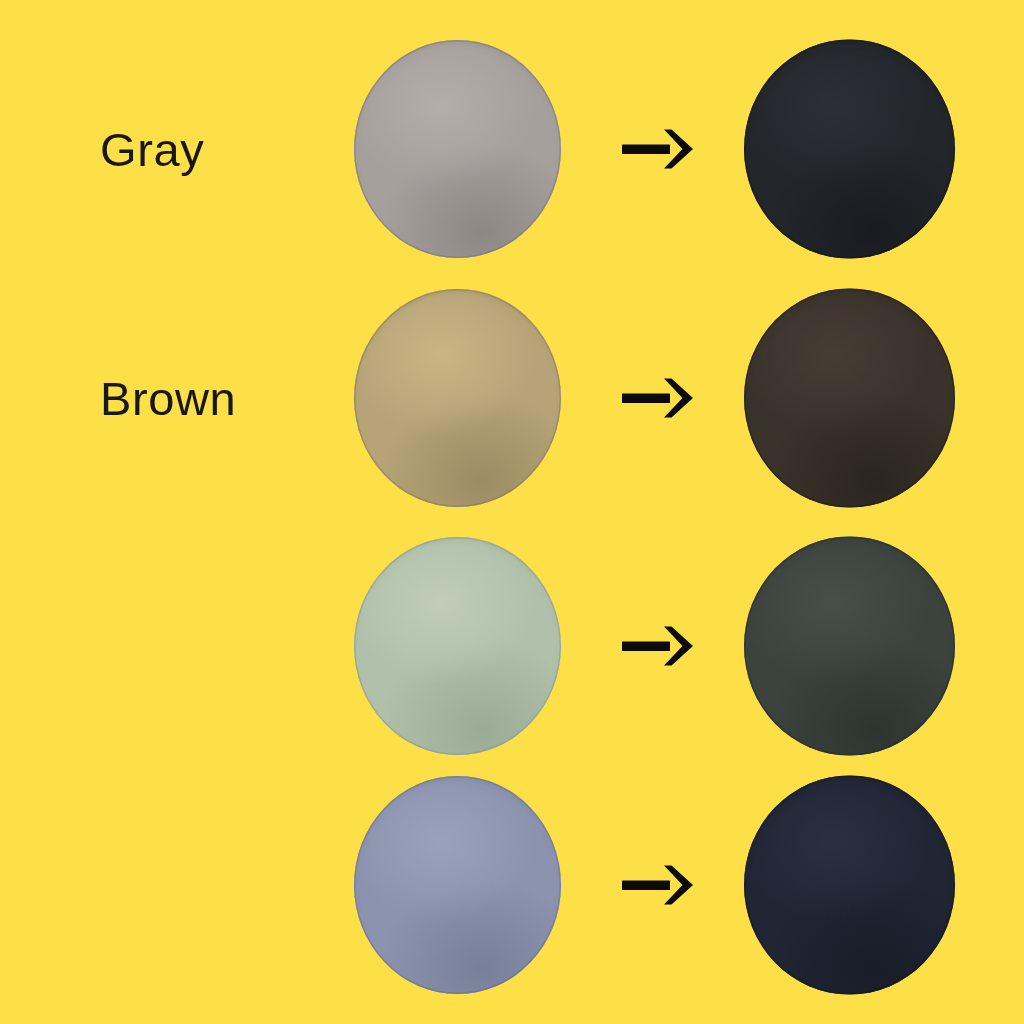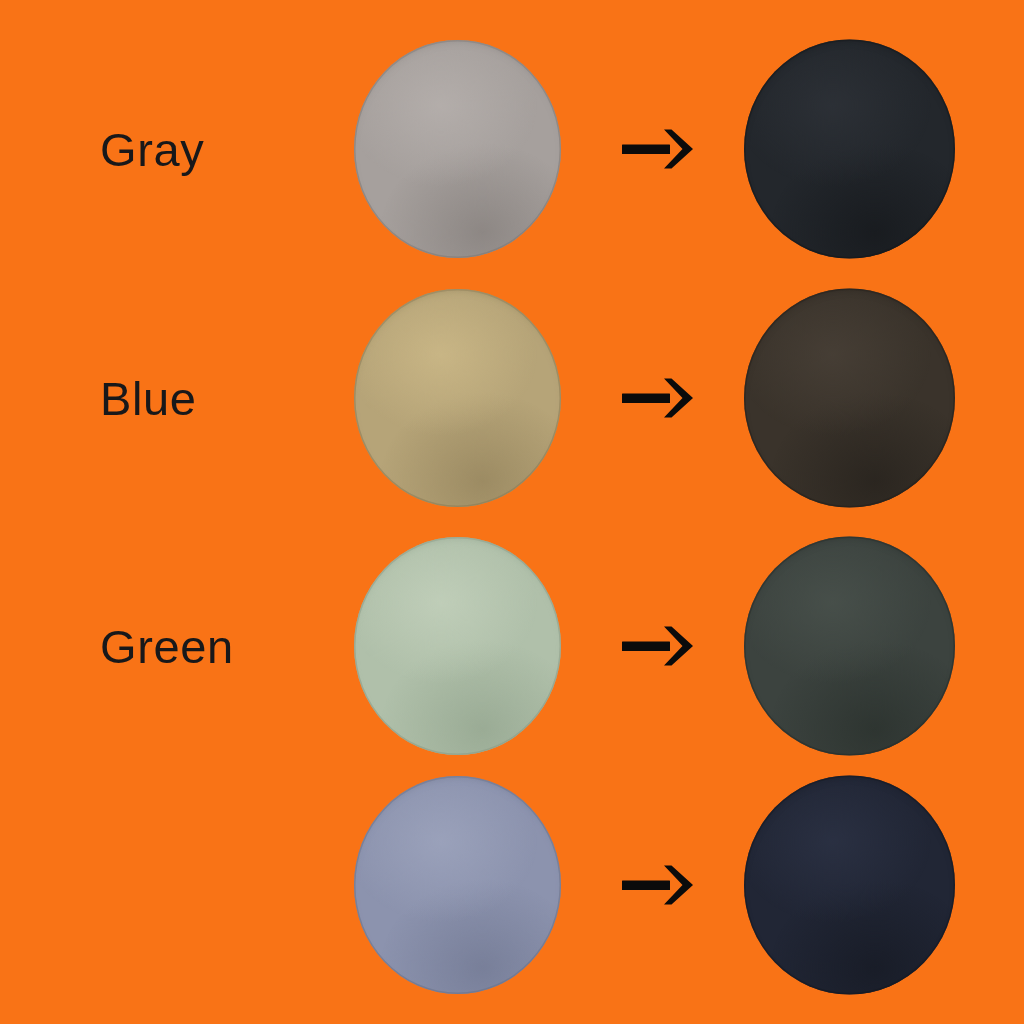--- a/index.html
+++ b/index.html
@@ -90,60 +90,59 @@
 
   
   #row-0 { top: 24px; }
   #row-1 { top: 273px; }
   #row-2 { top: 521px; }
   #row-3 { top: 760px; }
 </style>
 </head>
 <body>
 
-<div id="stage" style="background: #f97316;">
+<div id="stage" style="background: #fde047;">
 
   <div class="row" id="row-0">
     <div class="row-label">Gray</div>
     <div class="swatch light" style="background: rgb(166, 160, 157);">
       <span class="sheen" style="background: radial-gradient(75% 60% at 42% 30%, rgb(179, 173, 170) 0%, rgba(255, 255, 255, 0) 62%), radial-gradient(85% 70% at 62% 88%, rgb(141, 135, 132) 0%, rgba(255, 255, 255, 0) 58%);"></span>
       <span class="rim" style="box-shadow: rgb(126, 120, 117) 0px 0px 0px 1.5px inset, rgb(126, 120, 117) 0px 4px 9px -4px inset; opacity: 0.55;"></span>
     </div>
     <div class="arrow">
       <svg viewBox="0 0 78 52" xmlns="http://www.w3.org/2000/svg" aria-hidden="true">
         <rect class="arrow-shaft" x="2" y="21.5" width="48" height="9.5" rx="0.5" fill="#0b0b0b"></rect>
         <path class="arrow-head" d="M44 6.5 L51.5 6.5 L73 26 L51.5 45.5 L44 45.5 L62.5 26 Z" fill="#0b0b0b"></path>
       </svg>
     </div>
     <div class="swatch dark" style="background: rgb(35, 39, 44);">
       <span class="sheen" style="background: radial-gradient(75% 60% at 42% 30%, rgb(44, 48, 54) 0%, rgba(255, 255, 255, 0) 62%), radial-gradient(85% 70% at 62% 88%, rgb(25, 28, 32) 0%, rgba(255, 255, 255, 0) 58%);"></span>
       <span class="rim" style="box-shadow: rgb(20, 23, 26) 0px 0px 0px 1.5px inset, rgb(20, 23, 26) 0px 4px 9px -4px inset; opacity: 0.55;"></span>
     </div>
   </div>
 
   <div class="row" id="row-1">
-    <div class="row-label">Blue</div>
+    <div class="row-label">Brown</div>
     <div class="swatch light" style="background: rgb(182, 164, 120);">
       <span class="sheen" style="background: radial-gradient(75% 60% at 42% 30%, rgb(200, 181, 133) 0%, rgba(255, 255, 255, 0) 62%), radial-gradient(85% 70% at 62% 88%, rgb(156, 139, 99) 0%, rgba(255, 255, 255, 0) 58%);"></span>
       <span class="rim" style="box-shadow: rgb(138, 123, 86) 0px 0px 0px 1.5px inset, rgb(138, 123, 86) 0px 4px 9px -4px inset; opacity: 0.55;"></span>
     </div>
     <div class="arrow">
       <svg viewBox="0 0 78 52" xmlns="http://www.w3.org/2000/svg" aria-hidden="true">
         <rect class="arrow-shaft" x="2" y="21.5" width="48" height="9.5" rx="0.5" fill="#0b0b0b"></rect>
         <path class="arrow-head" d="M44 6.5 L51.5 6.5 L73 26 L51.5 45.5 L44 45.5 L62.5 26 Z" fill="#0b0b0b"></path>
       </svg>
     </div>
     <div class="swatch dark" style="background: rgb(58, 51, 43);">
       <span class="sheen" style="background: radial-gradient(75% 60% at 42% 30%, rgb(70, 62, 53) 0%, rgba(255, 255, 255, 0) 62%), radial-gradient(85% 70% at 62% 88%, rgb(43, 38, 32) 0%, rgba(255, 255, 255, 0) 58%);"></span>
       <span class="rim" style="box-shadow: rgb(36, 31, 26) 0px 0px 0px 1.5px inset, rgb(36, 31, 26) 0px 4px 9px -4px inset; opacity: 0.55;"></span>
     </div>
   </div>
 
   <div class="row" id="row-2">
-    <div class="row-label">Green</div>
     <div class="swatch light" style="background: rgb(176, 192, 170);">
       <span class="sheen" style="background: radial-gradient(75% 60% at 42% 30%, rgb(191, 205, 184) 0%, rgba(255, 255, 255, 0) 62%), radial-gradient(85% 70% at 62% 88%, rgb(154, 171, 149) 0%, rgba(255, 255, 255, 0) 58%);"></span>
       <span class="rim" style="box-shadow: rgb(138, 155, 134) 0px 0px 0px 1.5px inset, rgb(138, 155, 134) 0px 4px 9px -4px inset; opacity: 0.55;"></span>
     </div>
     <div class="arrow">
       <svg viewBox="0 0 78 52" xmlns="http://www.w3.org/2000/svg" aria-hidden="true">
         <rect class="arrow-shaft" x="2" y="21.5" width="48" height="9.5" rx="0.5" fill="#0b0b0b"></rect>
         <path class="arrow-head" d="M44 6.5 L51.5 6.5 L73 26 L51.5 45.5 L44 45.5 L62.5 26 Z" fill="#0b0b0b"></path>
       </svg>
     </div>

